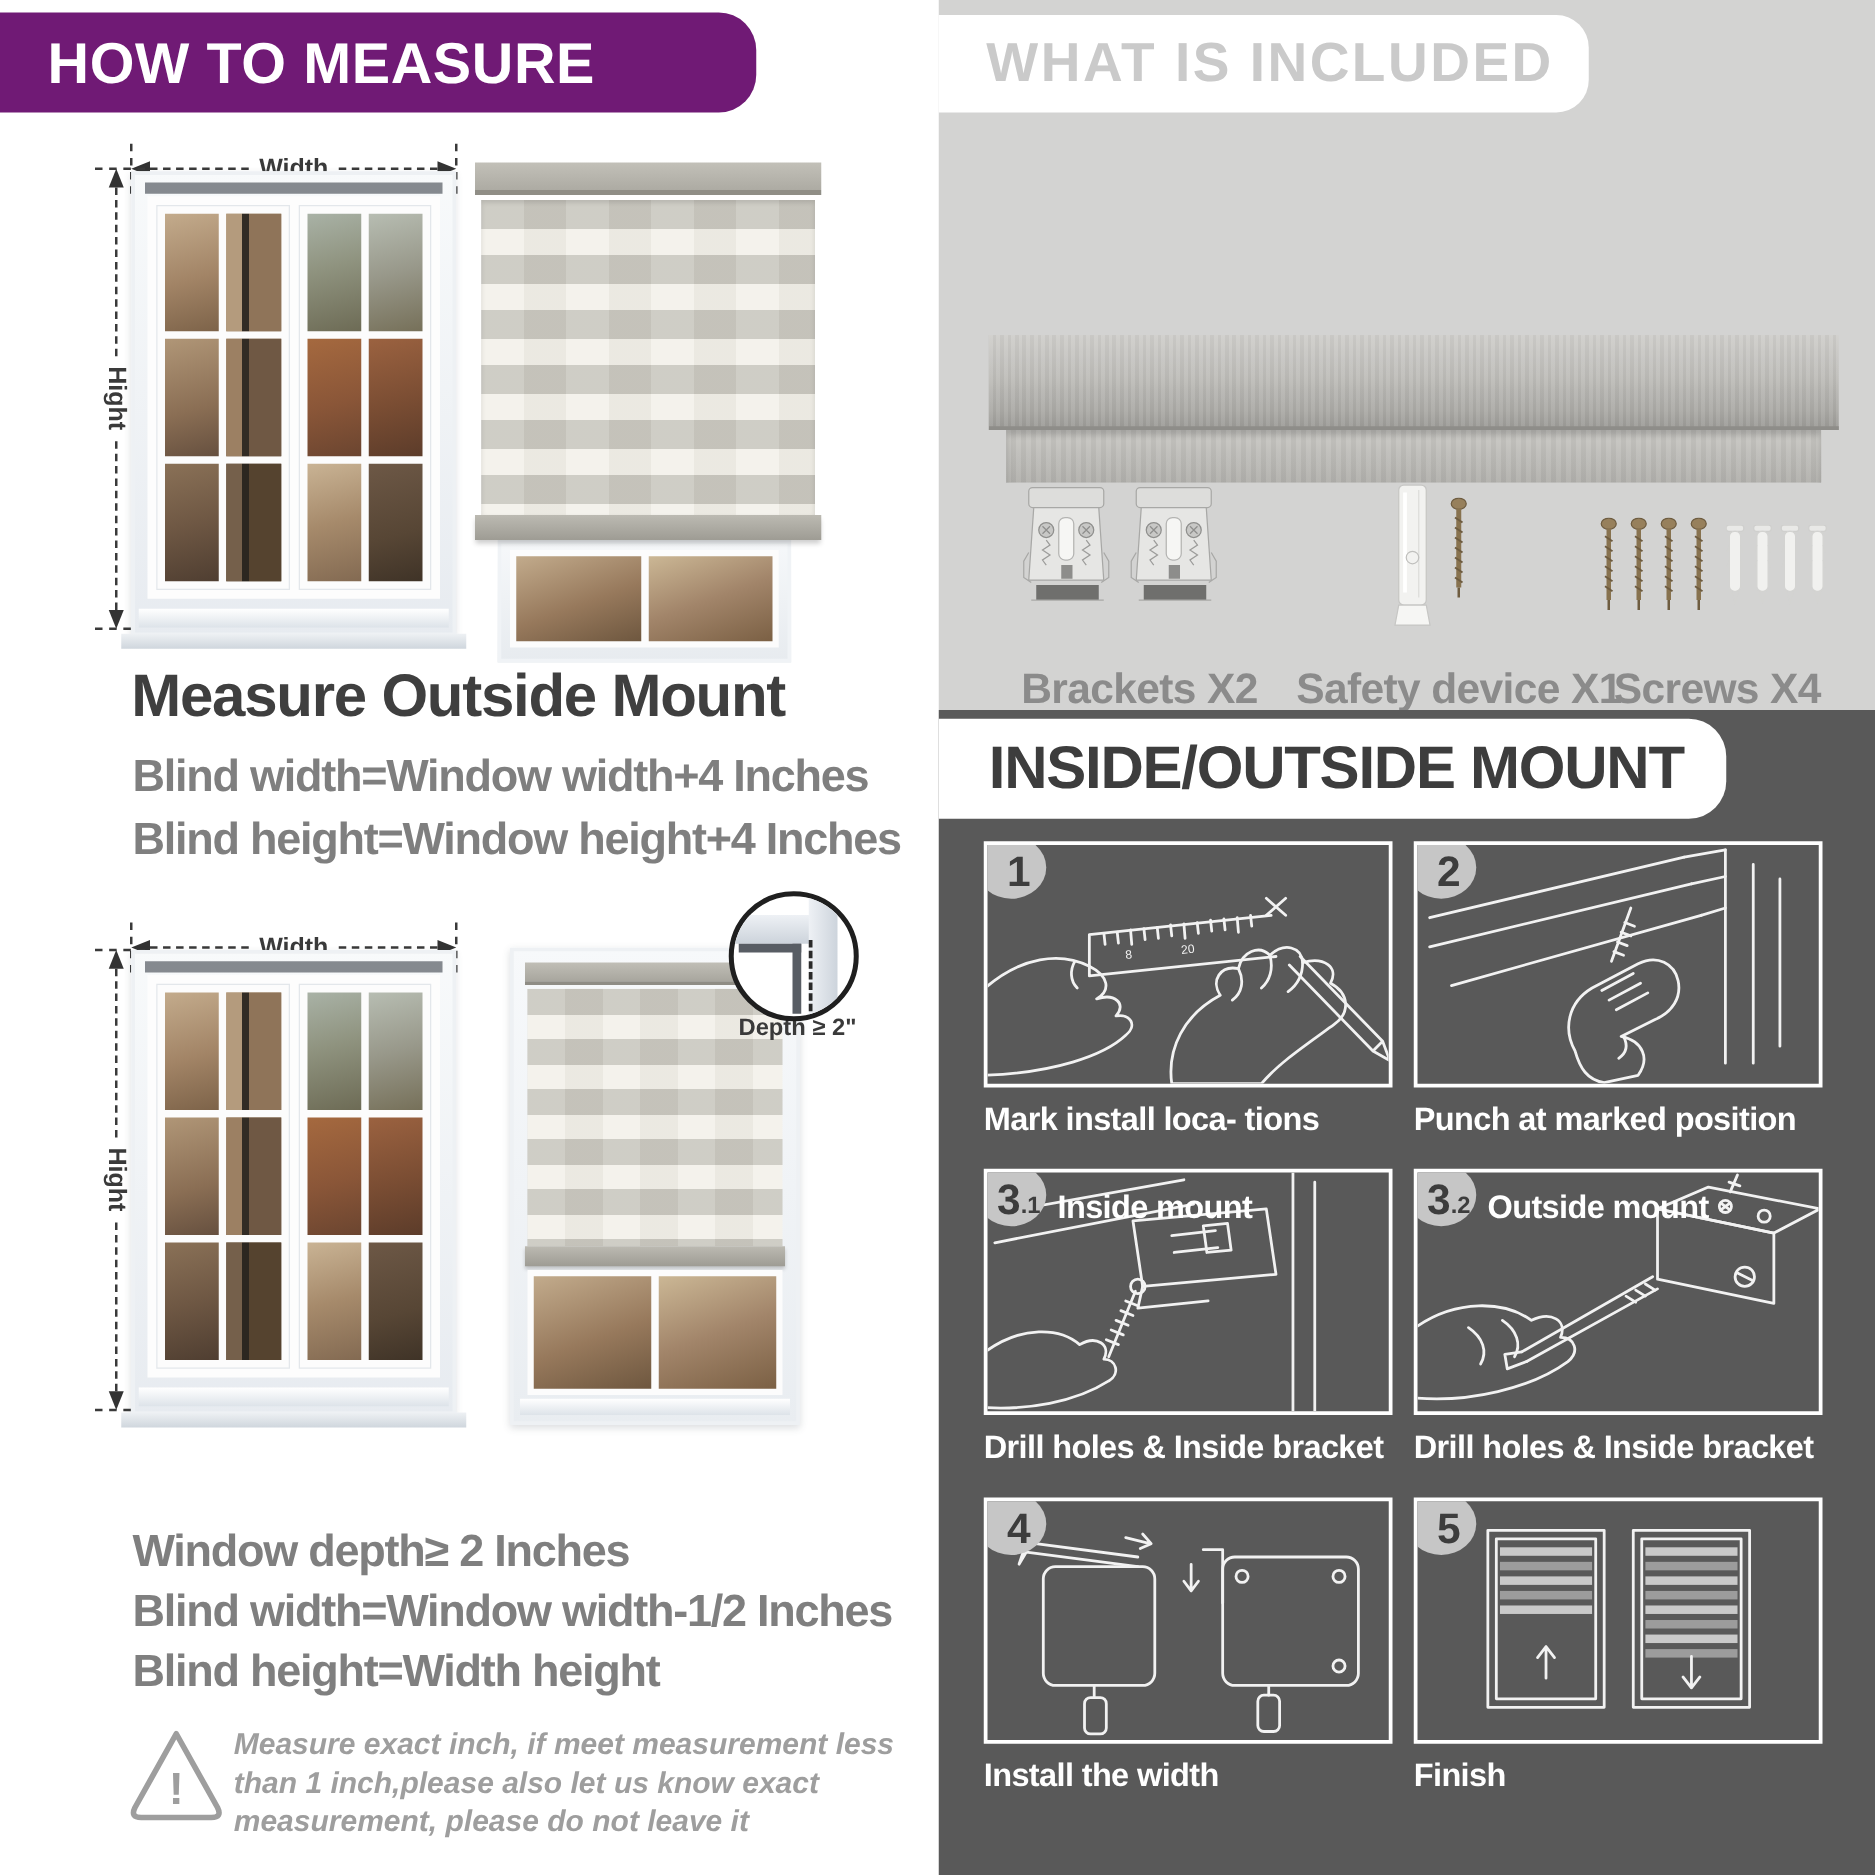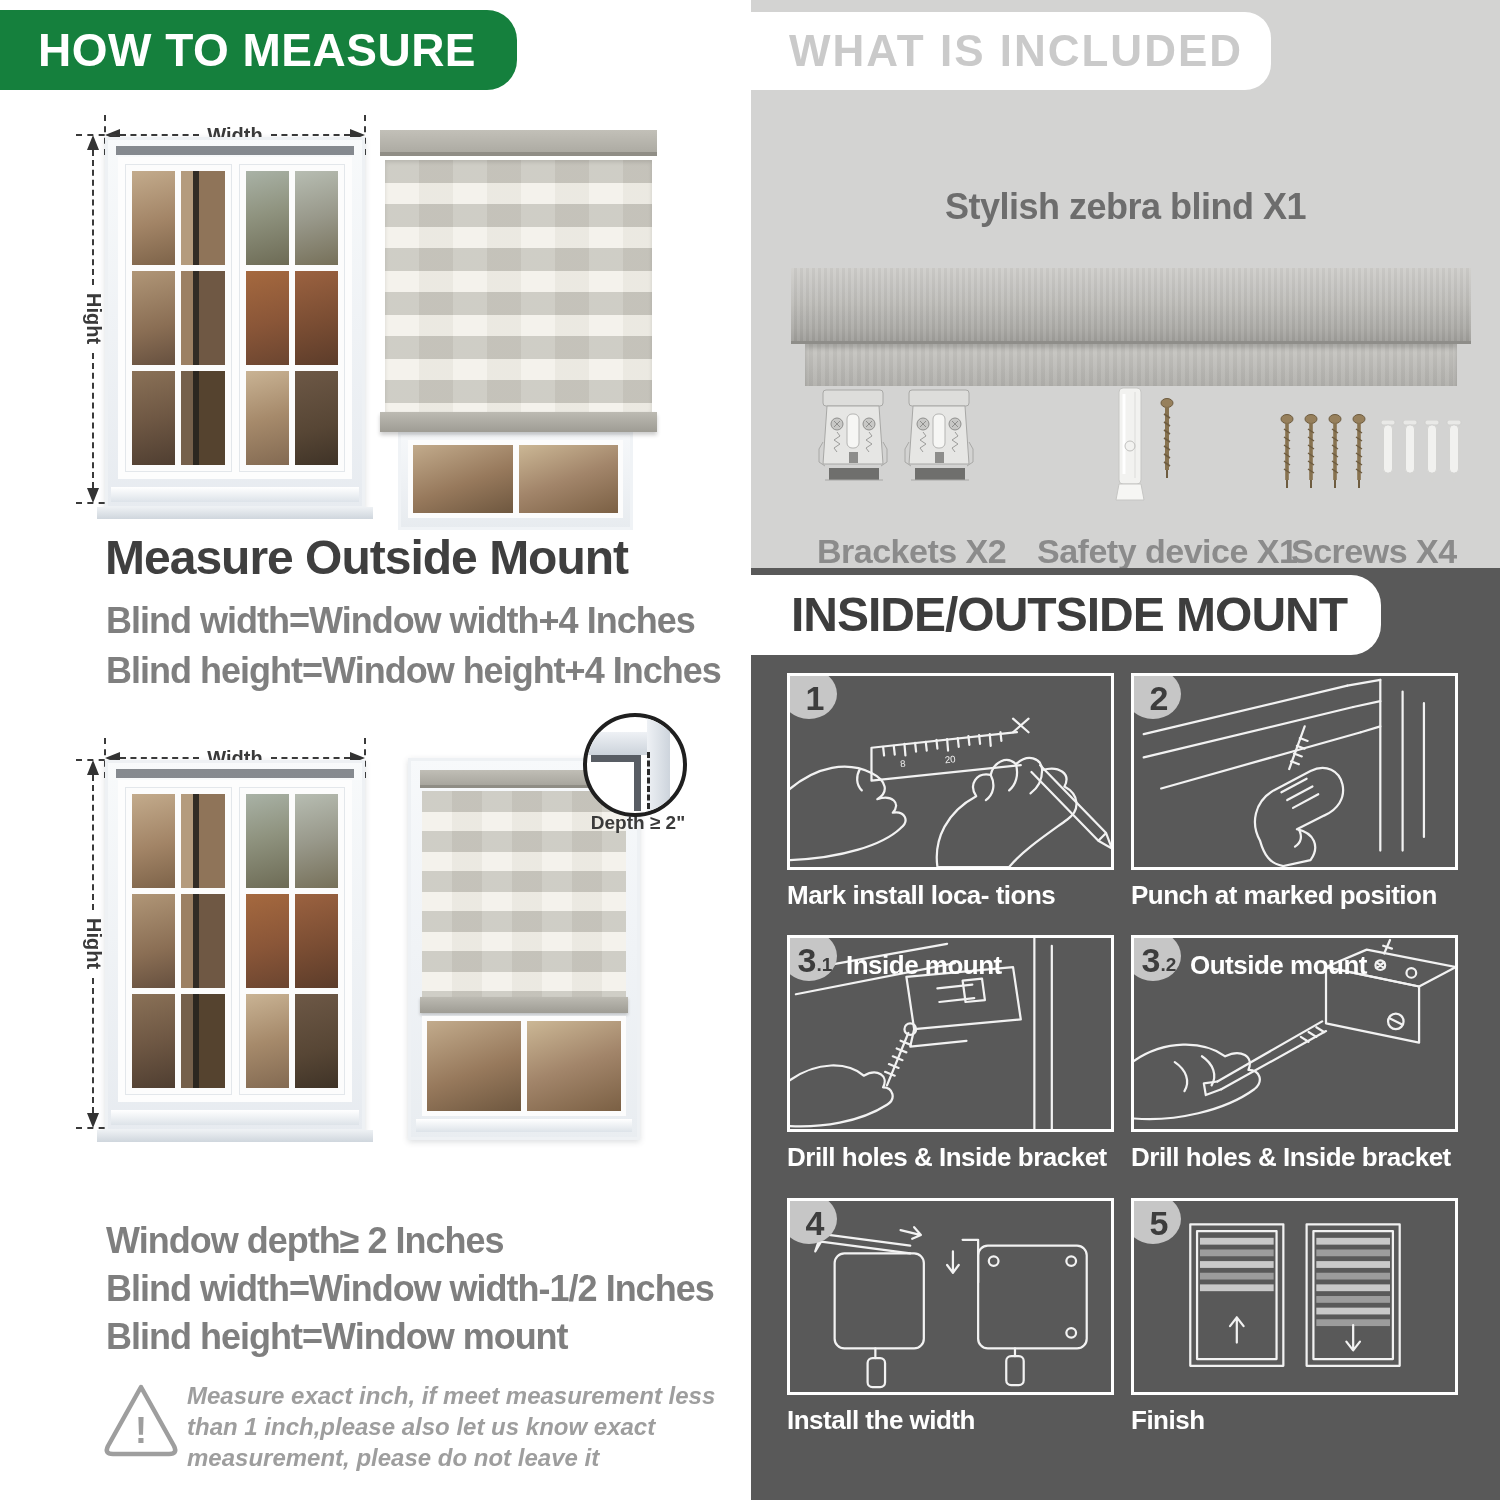--- a/index.html
+++ b/index.html
@@ -2,21 +2,21 @@
 <html><head>
 <meta charset="utf-8">
 <style>
   html,body{margin:0;padding:0;background:#fff;}
   #page{position:relative;width:1500px;height:1500px;background:#fff;overflow:hidden;
         font-family:"Liberation Sans", sans-serif; -webkit-font-smoothing:antialiased;}
   #page *{box-sizing:border-box;}
   .abs{position:absolute;}
 
   
-  .badge-gray{position:absolute;left:0;top:10px;width:517px;height:80px;background:#15803d;
+  .badge-gray{position:absolute;left:0;top:10px;width:605px;height:80px;background:#701a75;
     border-radius:0 30px 30px 0;color:#fff;font-size:46px;font-weight:700;line-height:80px;
     padding-left:38px;letter-spacing:.5px;}
   .sec-light{position:absolute;left:751px;top:0;width:749px;height:568px;background:#d3d3d2;}
   .sec-dark{position:absolute;left:751px;top:568px;width:749px;height:932px;background:#595959;}
   .badge-white{position:absolute;left:0;top:12px;width:520px;height:78px;background:#fff;
     border-radius:0 26px 26px 0;color:#cacaca;font-size:44px;font-weight:700;line-height:78px;
     padding-left:38px;letter-spacing:2px;}
   .badge-dark{position:absolute;left:0;top:7px;width:630px;height:80px;background:#fff;
     border-radius:0 30px 30px 0;color:#3d3d3d;font-size:48px;font-weight:700;line-height:80px;
     padding-left:40px;letter-spacing:-1px;}
@@ -244,35 +244,34 @@
     <div class="ins-head"></div>
     <div class="ins-jamb"></div>
     <div class="ins-l1"></div>
     <div class="ins-l2"></div>
     <div class="ins-dash"></div>
   </div>
   <div class="depth-label">Depth ≥ 2"</div>
 
   <div class="formula" style="left:106px;top:1220px;">Window depth≥ 2 Inches</div>
   <div class="formula" style="left:106px;top:1268px;">Blind width=Window width-1/2 Inches</div>
-  <div class="formula" style="left:106px;top:1316px;">Blind height=Window mount</div>
+  <div class="formula" style="left:106px;top:1316px;">Blind height=Width height</div>
 
   <svg class="abs" style="left:102px;top:1380px;" width="78" height="86" viewBox="0 0 78 86">
     <path d="M39,7 L72,66 Q76,74 67,74 H11 Q2,74 6,66 Z" fill="none" stroke="#9e9e9e" stroke-width="4.5" stroke-linejoin="round"></path>
     <text x="39" y="63" font-size="36" font-weight="bold" fill="#9e9e9e" text-anchor="middle">!</text>
   </svg>
   <div class="warn-text" style="left:187px;top:1380px;font-style:italic;">
     <div>Measure exact inch, if meet measurement less</div>
     <div>than 1 inch,please also let us know exact</div>
     <div>measurement, please do not leave it</div>
   </div>
 
   <div class="sec-light">
     <div class="badge-white">WHAT IS INCLUDED</div>
-    <div class="prod-title">Stylish zebra blind X1</div>
 
     <div class="headrail">
       <div class="hr-top"></div>
       <div class="hr-valance"></div>
     </div>
 
     <svg class="item-svg" style="left:66px;top:388px;" width="72" height="108" viewBox="0 0 72 108">
       <rect x="6" y="2" width="60" height="16" rx="3" fill="#dddddb" stroke="#a8a8a6"></rect>
       <path d="M10,18 h52 l4,58 h-60 Z" fill="#e6e6e4" stroke="#a8a8a6"></path>
       <path d="M6,54 l-4,7 v13 l6,4 M66,54 l4,7 v13 l-6,4" fill="none" stroke="#a8a8a6"></path>

